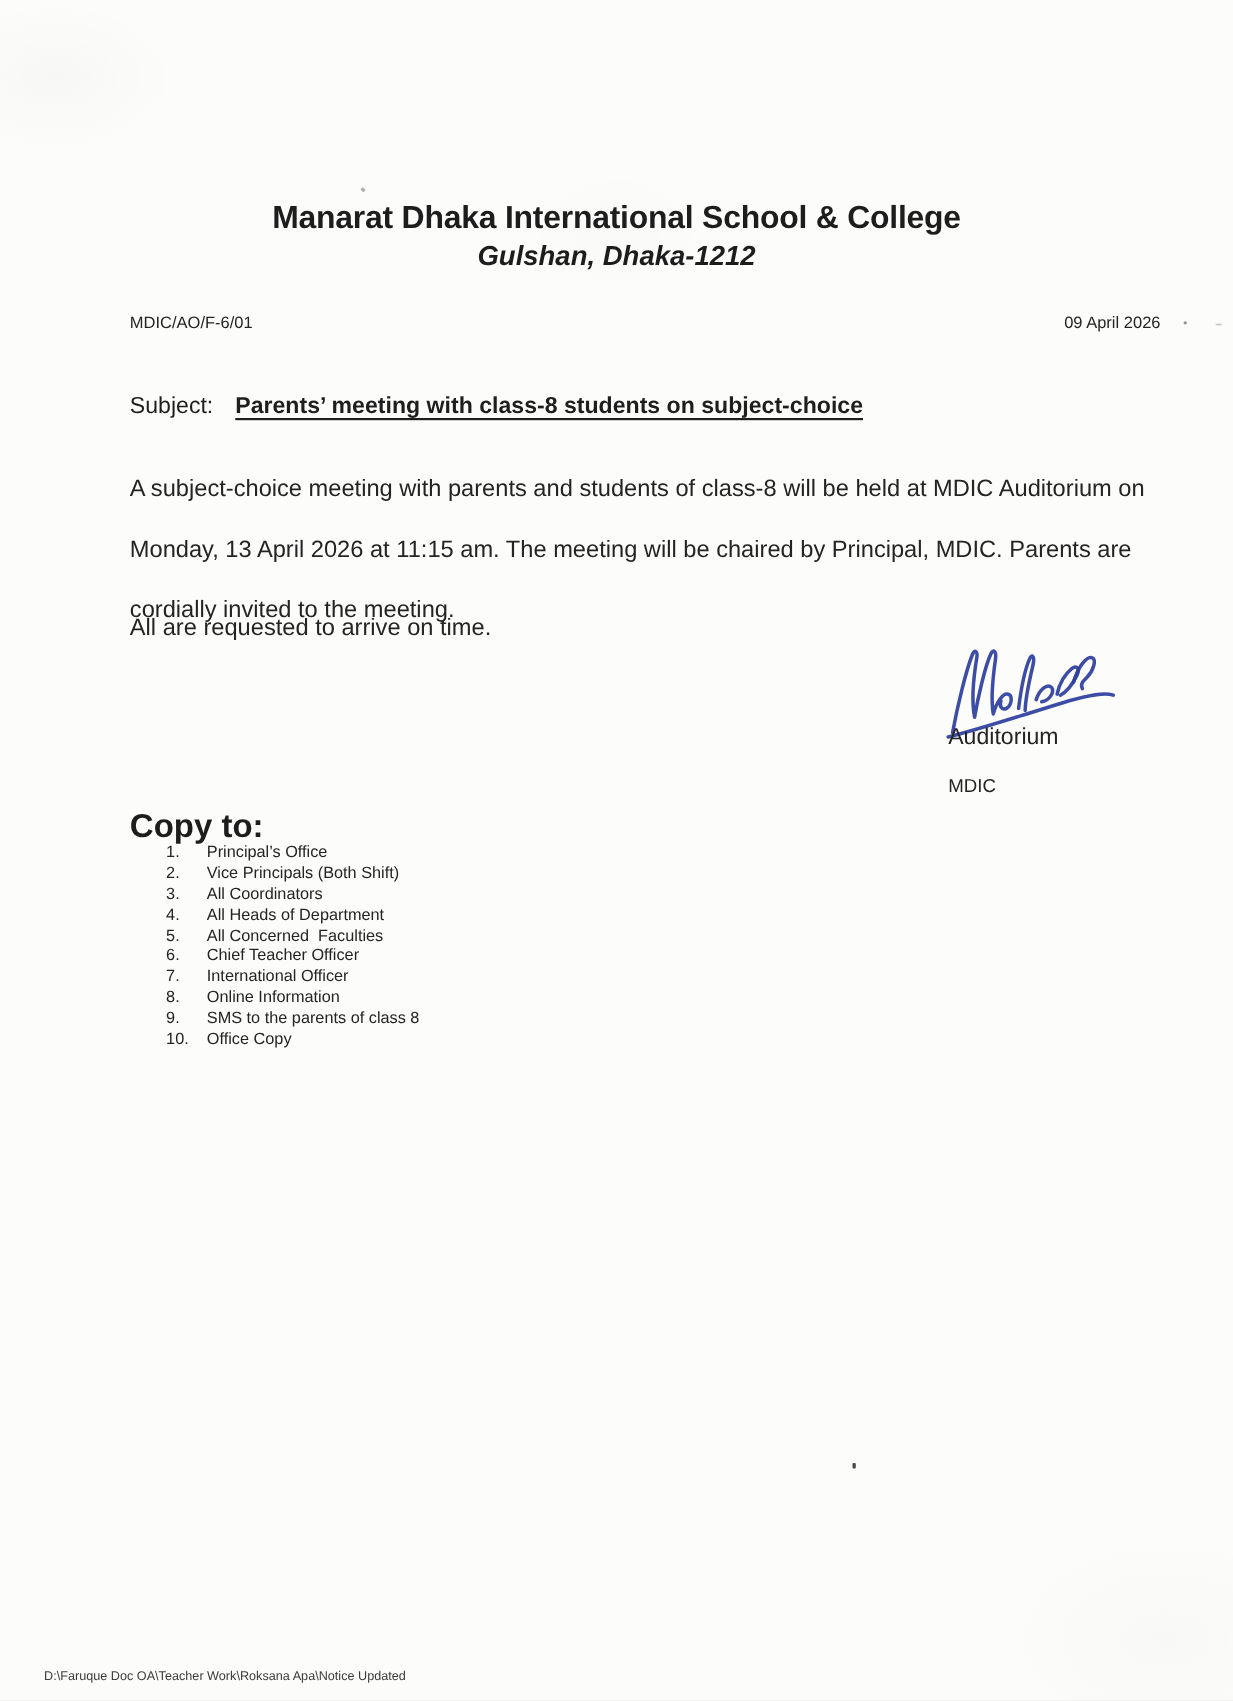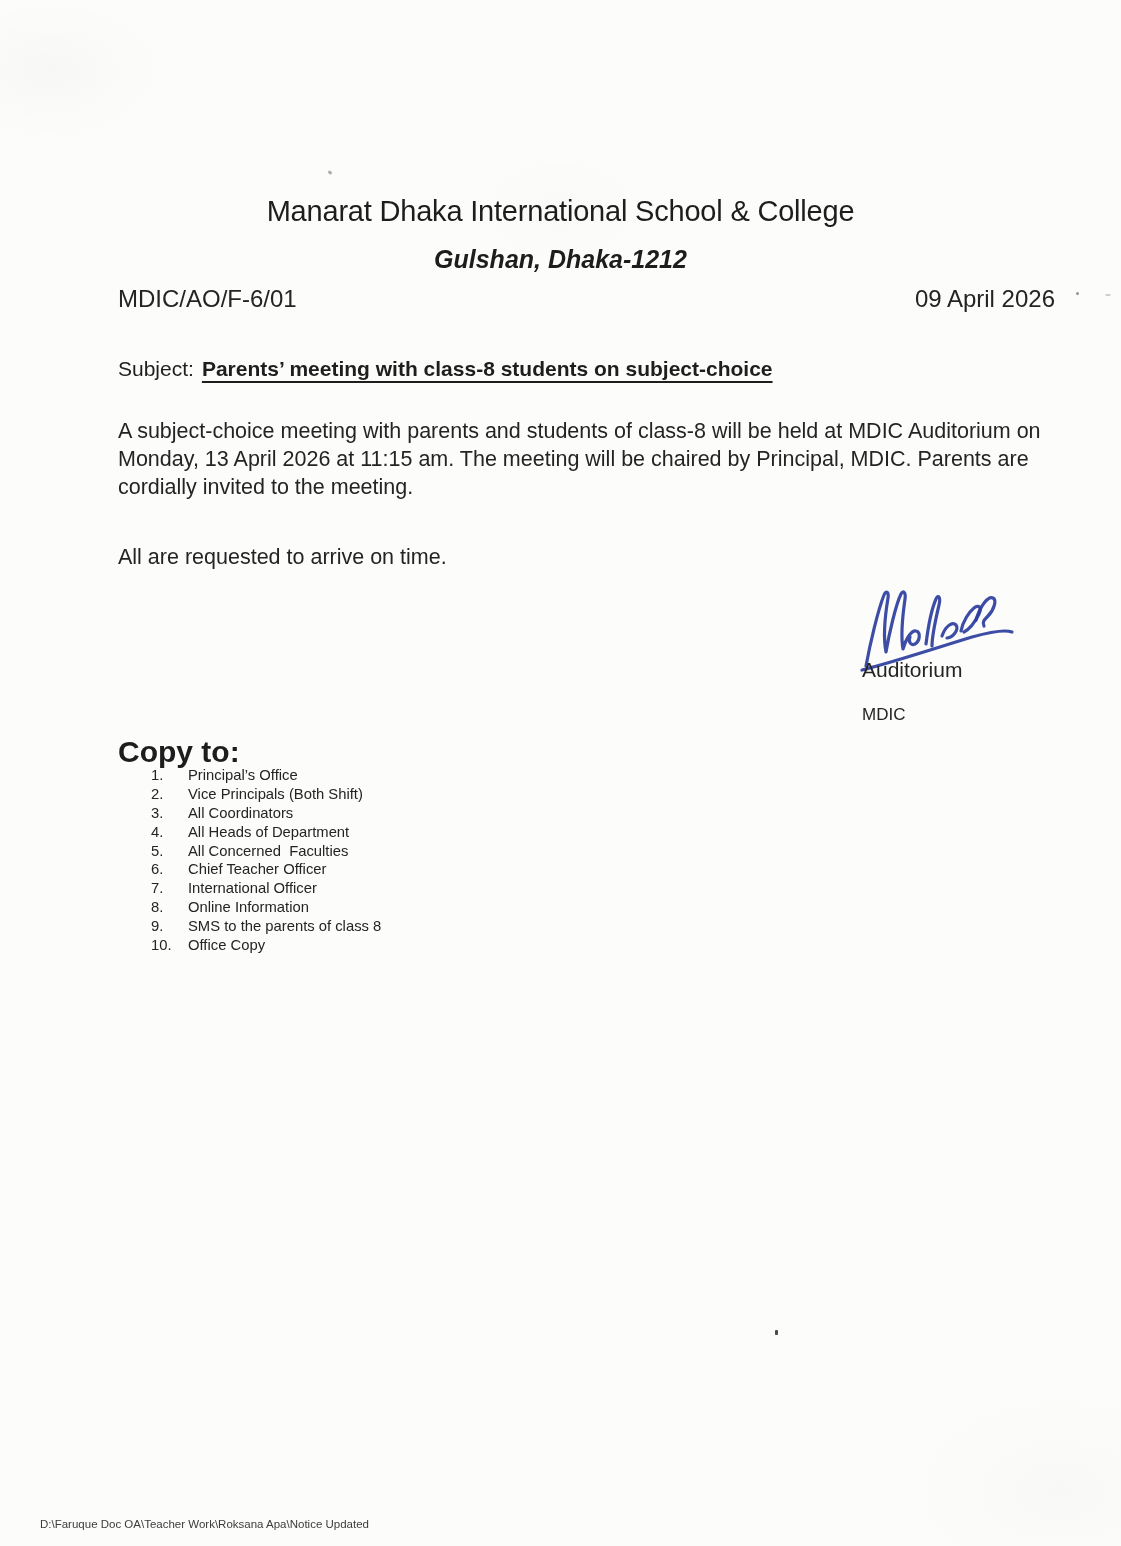--- a/index.html
+++ b/index.html
@@ -18,64 +18,64 @@
     overflow: hidden;
   }
   .doc-header {
     position: absolute;
     top: 178px;
     left: 0;
     width: 100%;
     text-align: center;
   }
   .doc-title {
-    margin: 17px;
+    margin: 4px;
     font-size: 29px;
-    font-weight: 400;
+    font-weight: 700;
     color: #1d1d1d;
     letter-spacing: -0.2px;
   }
   .doc-subtitle {
     margin: 4px 0 0 0;
     font-size: 25px;
     font-weight: 700;
     color: #1d1d1d;
     font-style: italic;
   }
   .meta-row {
     position: absolute;
     top: 285px;
     left: 118px;
     right: 66px;
     display: flex;
     justify-content: space-between;
-    font-size: 24px;
+    font-size: 15px;
     color: #242424;
   }
   .subject-line {
     position: absolute;
     top: 357px;
     left: 118px;
     font-size: 21px;
     color: #1e1e1e;
   }
-  .subject-label { padding-right: 8px; }
+  .subject-label { padding-right: 20px; }
   .subject-text {
     font-weight: 700;
     text-decoration: underline;
     text-decoration-thickness: 2px;
     text-underline-offset: 5px;
     margin-top: 16px;
   }
   .body-para {
     position: absolute;
     left: 118px;
     margin: 0;
     font-size: 21.5px;
-    line-height: 28px;
+    line-height: 55px;
     color: #242424;
   }
   .para1 { top: 417px; width: 958px; }
   .para2 { top: 543px; }
   .signature-block {
     position: absolute;
     left: 860px;
     top: 586px;
     width: 230px;
     height: 140px;

